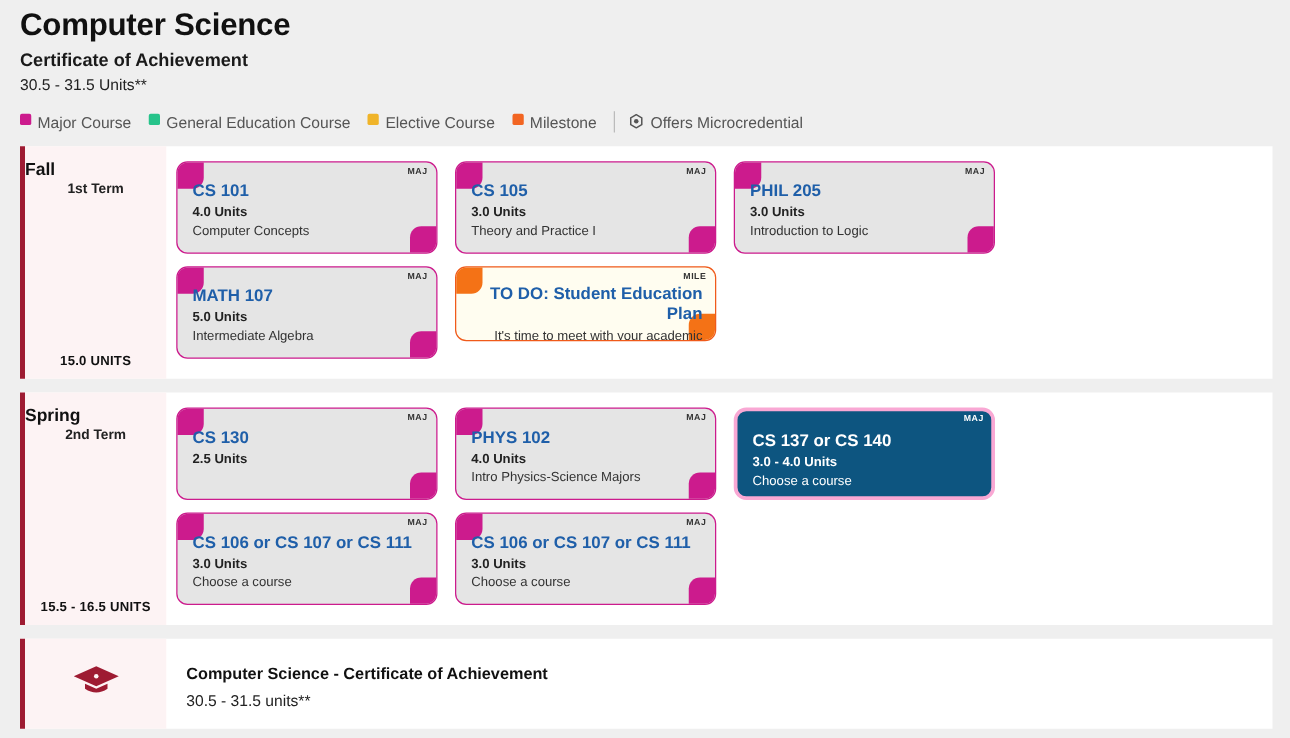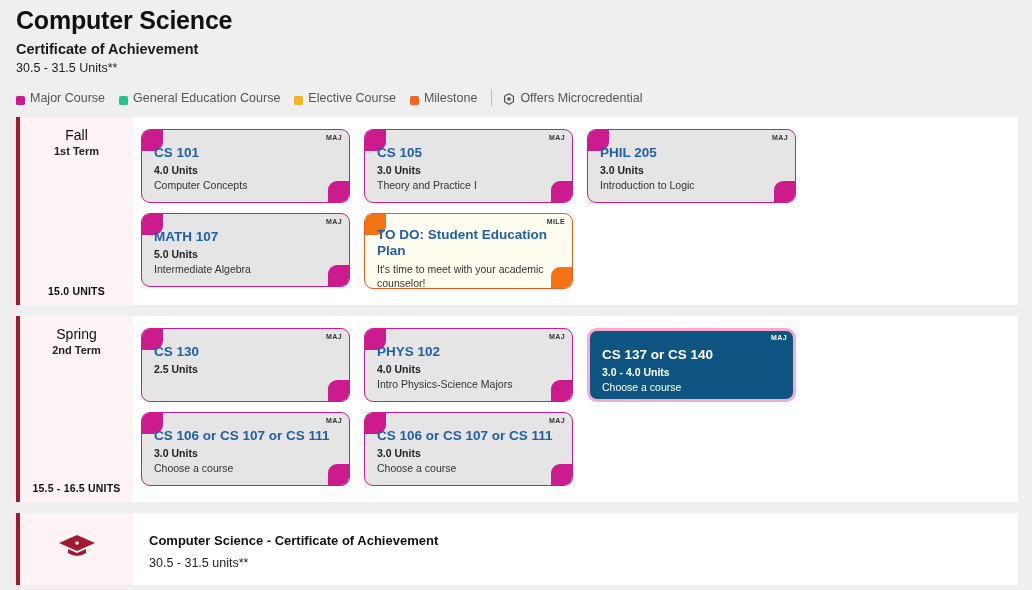--- a/index.html
+++ b/index.html
@@ -12,37 +12,37 @@
   }
 
   
   .header{ padding:6px 0 0 16px; }
   .prog-title{ font-size:25px; font-weight:bold; color:#111; letter-spacing:-.2px; line-height:1.15; }
   .prog-sub{ font-size:14.5px; font-weight:bold; color:#1a1a1a; margin-top:6px; line-height:1.2; }
   .prog-units{ font-size:12.5px; color:#222; margin-top:3px; line-height:1.2; }
 
   
   .legend{ display:flex; align-items:center; gap:0; margin:13px 0 0 16px; }
-  .legend-item{ display:flex; align-items:flex-end; margin-right:14px; }
+  .legend-item{ display:flex; align-items:flex-start; margin-right:14px; }
   .swatch{ width:9px; height:9px; border-radius:1.5px; margin-right:5px; display:inline-block; }
   .legend-label{ font-size:12.5px; color:#555; white-space:nowrap; }
   .legend-div{ width:1px; height:17px; background:#bbb; margin:0 11px 0 0; }
   .micro-icon{ margin-right:5px; display:flex; align-items:center; }
 
   
   .sections{ margin-top:11px; padding:0 14px 0 16px; }
   .term{ display:flex; background:#ffffff; margin-bottom:11px; }
   .term-side{
     width:117px; flex:0 0 117px;
     background:#fdf3f4;
     border-left:4px solid #9e1b32;
     position:relative;
     padding-top:10px;
   }
-  .term-name{ text-align:center; font-size:14px; font-weight:normal; color:#111; line-height:1.15; }
+  .term-name{ font-size:14px; font-weight:bold; color:#111; line-height:1.15; }
   .term-ord{ text-align:center; font-size:11px; font-weight:bold; color:#222; margin-top:2px; }
   .term-units{
     position:absolute; bottom:8px; left:0; right:0;
     text-align:center; font-size:10.5px; font-weight:bold; color:#111;
     letter-spacing:.2px;
   }
   .term-body{ flex:1; padding:8px 0 10px 8px; display:flex; flex-wrap:wrap; align-content:flex-start; }
 
   
   .card{
@@ -80,21 +80,21 @@
   .card-units{ font-size:10.5px; font-weight:bold; color:#222; line-height:1.3; position:relative; z-index:2; }
   .card-desc{ font-size:10.5px; color:#333; line-height:1.35; margin-top:1px; position:relative; z-index:2; }
 
   
   .card.milestone{ border-color:#f05a1a; background:#fffdf0; }
   .card.milestone::before,
   .card.milestone::after{ background:#f47216; }
   .card.milestone .card-badge{ color:#333; }
 
   
-  .card.tall{ height:76px; padding-top:13px; }
+  .card.tall{ height:60px; padding-top:13px;text-align:right; }
   .card.tall .card-title{ line-height:1.2; }
 
   
   .card.selected{
     background:#0d5580;
     border:3px solid #f9a8d4;
     border-radius:10px;
     padding-top:16px;
   }
   .card.selected::before{ background:transparent; }

